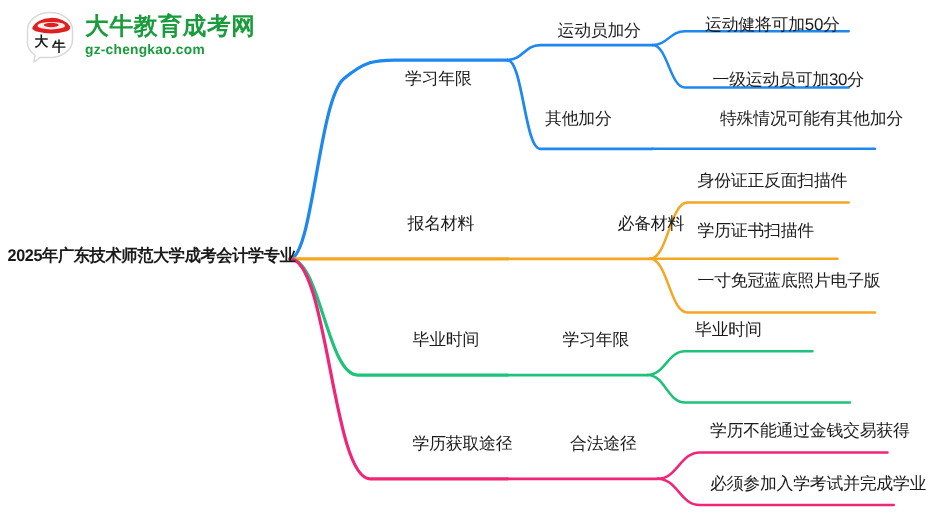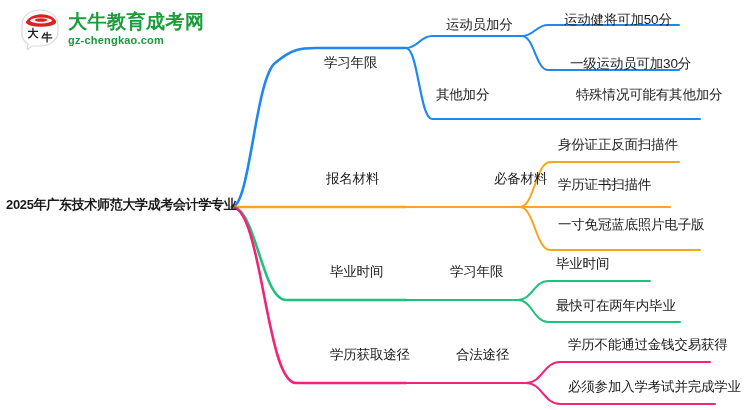--- a/index.html
+++ b/index.html
@@ -179,21 +179,20 @@
   <div class="node lvl3" style="left:558px; top:178px;">学历证书扫描件</div>
 
   <div class="node lvl3" style="left:558px; top:218px;">一寸免冠蓝底照片电子版</div>
 
   <div class="node lvl1" style="left:330px; top:265px;">毕业时间</div>
 
   <div class="node lvl2" style="left:450px; top:265px;">学习年限</div>
 
   <div class="node lvl3" style="left:556px; top:257px;">毕业时间</div>
 
-  <div class="node lvl3" style="left:556px; top:299px;">最快可在两年内毕业</div>
 
   <div class="node lvl1" style="left:330px; top:348px;">学历获取途径</div>
 
   <div class="node lvl2" style="left:456px; top:348px;">合法途径</div>
 
   <div class="node lvl3" style="left:568px; top:338px;">学历不能通过金钱交易获得</div>
 
   <div class="node lvl3" style="left:568px; top:380px;">必须参加入学考试并完成学业</div>
 
 </div>

